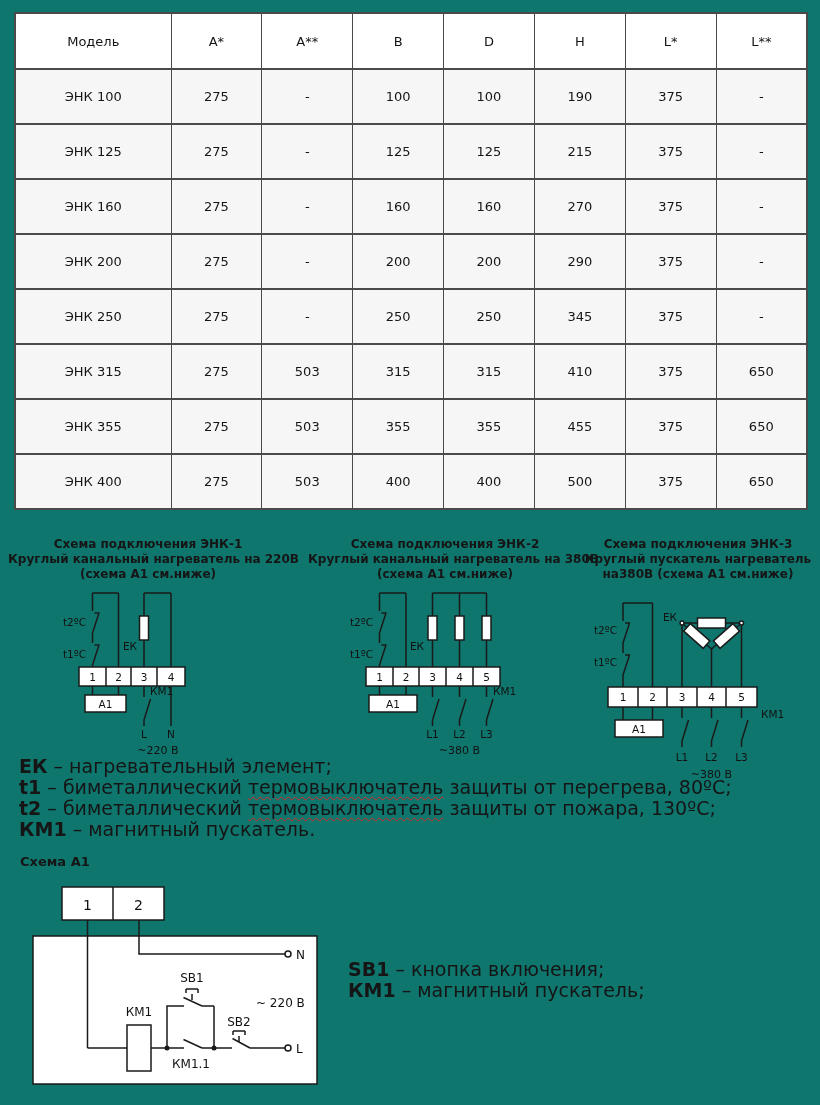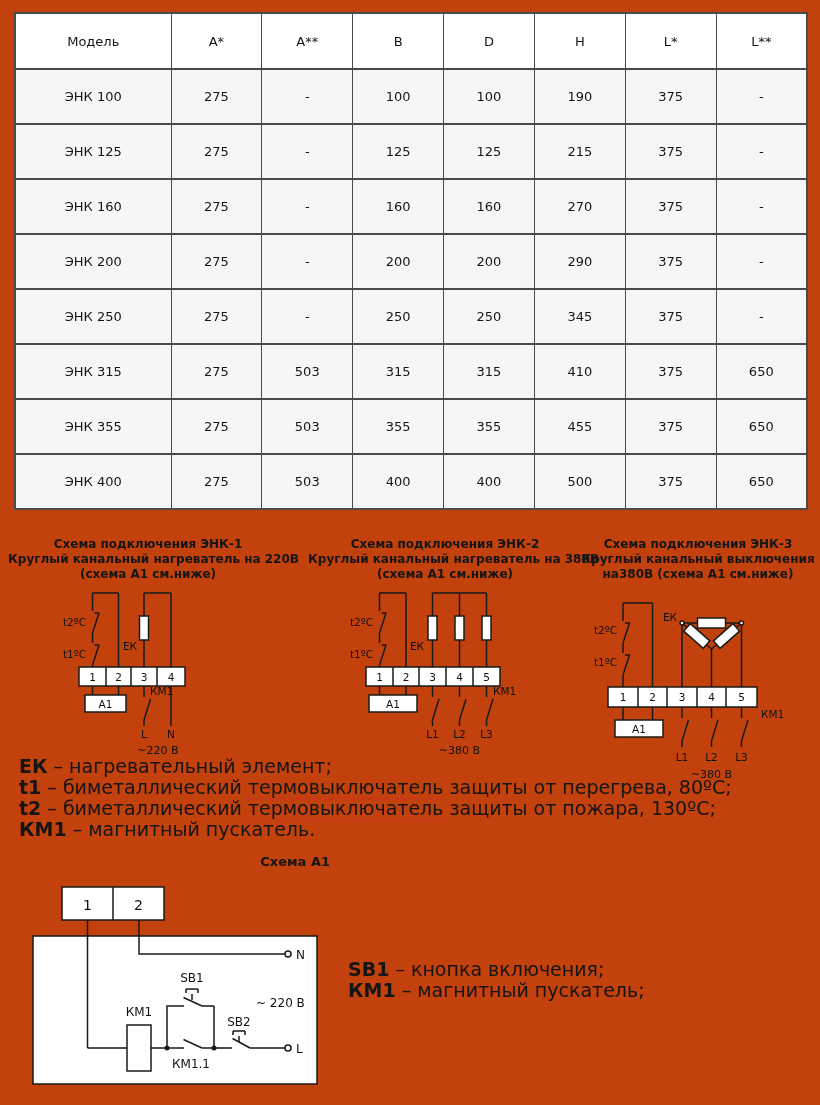--- a/index.html
+++ b/index.html
@@ -1,18 +1,18 @@
 <!DOCTYPE html>
 <html lang="ru"><head>
 <meta charset="utf-8">
 <style>
   * { margin:0; padding:0; box-sizing:border-box; }
   html,body { background:#fff; }
   body { font-family:"DejaVu Sans","Liberation Sans",sans-serif; color:#151515; }
-  .page { position:relative; width:820px; height:1105px; background:#c2410c; overflow:hidden;padding-left:48px; }
+  .page { position:relative; width:820px; height:1105px; background:#0f766e; overflow:hidden;padding-left:48px; }
 
   
   table.size-table { position:absolute; left:14px; top:12px; width:794px;
     border-collapse:collapse; table-layout:fixed; border:2px solid #4a4a4a; font-size:13px; }
   .size-table th, .size-table td { border:1px solid #4a4a4a; border-top-width:2px; border-bottom-width:2px;
     text-align:center; vertical-align:middle; font-weight:normal; }
   .size-table th { height:56px; background:#ffffff; }
   .size-table td { height:55px; background:#f6f6f6; }
 
   
@@ -38,21 +38,21 @@
 
   
   .legend { position:absolute; font-size:19px; line-height:21px; white-space:nowrap; }
   #legend1 { left:19px; top:756px; }
   #legend2 { left:348px; top:959px; }
   .legend b { font-weight:bold; }
   .wavy { text-decoration-line:underline; text-decoration-style:wavy; text-decoration-color:#d22b2b;
           text-decoration-thickness:1px; text-underline-offset:2px; }
 
   
-  .a1-title { position:absolute; left:20px; top:854px; width:310px; text-align:right;
+  .a1-title { position:absolute; left:20px; top:854px; width:310px; text-align:left;
               font-weight:bold; font-size:13px; }
   .a1-wrap { position:absolute; left:20px; top:876px; }
 </style>
 </head>
 <body>
 
 <div class="page">
 
   <table class="size-table">
     <colgroup>
@@ -229,21 +229,21 @@
       <text class="mid" x="112.5" y="153">L1</text>
       <text class="mid" x="139.5" y="153">L2</text>
       <text class="mid" x="166.5" y="153">L3</text>
       <text class="mid volt" x="139.5" y="169">~380 В</text>
     </svg>
   </div>
 
   <div class="diag" id="diag3">
     <div class="diag-title">
       <div>Схема подключения ЭНК-3</div>
-      <div>Круглый канальный выключения</div>
+      <div>Круглый пускатель нагреватель</div>
       <div>на380В (схема А1 см.ниже)</div>
     </div>
     <svg class="schematic" width="240" height="200" viewBox="0 0 240 200">
       <path class="w" d="M43 13 H72.5 M72.5 13 V97"></path>
       <path class="w" d="M43 13 V31 M43 53 V63 M43 85 V97"></path>
       <path class="w" d="M43 53 L49.5 33 M50 33 H45 M43 85 L49.5 65 M50 65 H45"></path>
       <path class="w" d="M104 33 H117.5 M145.5 33 H159.5"></path>
       <path class="w" d="M103.5 34.5 L131.5 59 M160 34.5 L131.5 59"></path>
       <rect class="box" x="117.5" y="28" width="28" height="10"></rect>
       <rect class="box" x="103.75" y="41" width="26" height="10" transform="rotate(41.4 116.75 46)"></rect>

